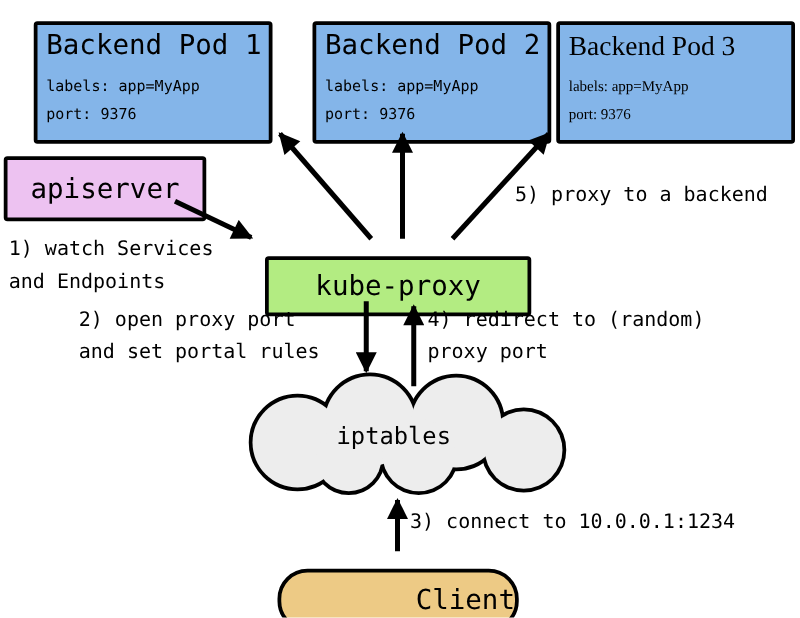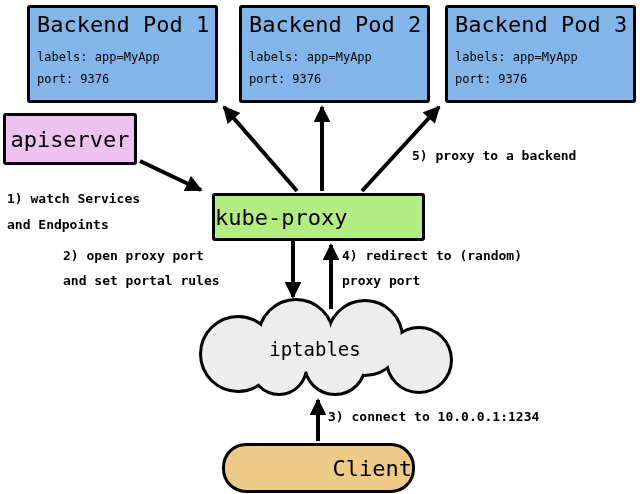--- a/index.html
+++ b/index.html
@@ -17,45 +17,46 @@
     background: #ffffff;
     font-family: "DejaVu Sans Mono", monospace;
     color: #000;
     overflow: hidden;
   }
   .box {
     position: absolute;
     border: 3px solid var(--outline);
     border-radius: 3px;
     z-index: 1;
+    margin-top: 12px;
   }
   .pod { background: var(--pod-fill); width: 191px; height: 98px; top: 5px; padding: 4px 0 0 7px; }
   .pod-title { font-size: 22px; line-height: 25px; white-space: nowrap; }
   .pod-line  { font-size: 12px; line-height: 22px; white-space: nowrap; }
   .pod-line.first { margin-top: 9px; }
   .apiserver {
     background: var(--apiserver-fill);
-    left: 3px; top: 113px; width: 134px; height: 52px;
+    left: 3px; top: 113px; width: 162px; height: 52px;
     display: flex; align-items: center; justify-content: center;
   }
   .kube-proxy {
     background: var(--kube-proxy-fill);
     left: 212px; top: 193px; width: 213px; height: 48px;
-    display: flex; align-items: center; justify-content: flex-start;
+    display: flex; align-items: center; justify-content: center;
   }
   .client {
     background: var(--client-fill);
     left: 222px; top: 443px; width: 193px; height: 50px;
     display: flex; align-items: center; justify-content: flex-end; border-radius: 24px;
   }
   .box-title { font-size: 22px; white-space: nowrap; }
   .step {
     position: absolute;
-    font-size: 13px;
-    font-weight: 700;
+    font-size: 16px;
+    font-weight: 400;
     line-height: 26px;
     white-space: pre-line;
     z-index: 2;
   }
   #step1 { left: 7px;   top: 186px; }
   #step2 { left: 63px;  top: 243px; line-height: 25px; }
   #step3 { left: 328px; top: 404px; }
   #step4 { left: 342px; top: 243px; line-height: 25px; }
   #step5 { left: 412px; top: 143px; }
   #cloud-svg {
@@ -84,26 +85,26 @@
   #arrows line { stroke: var(--outline); stroke-width: 4; }
 </style>
 </head>
 <body>
 
 <div class="box pod" style="left:27px;">
   <div class="pod-title">Backend Pod 1</div>
   <div class="pod-line first">labels: app=MyApp</div>
   <div class="pod-line">port: 9376</div>
 </div>
-<div class="box pod" style="left:239px;">
+<div class="box pod" style="left:250px;">
   <div class="pod-title">Backend Pod 2</div>
   <div class="pod-line first">labels: app=MyApp</div>
   <div class="pod-line">port: 9376</div>
 </div>
-<div class="box pod" style="left:445px;">
+<div class="box pod" style="left:445px;font-family:Liberation Serif, serif;">
   <div class="pod-title">Backend Pod 3</div>
   <div class="pod-line first">labels: app=MyApp</div>
   <div class="pod-line">port: 9376</div>
 </div>
 
 <div class="box apiserver">
   <span class="box-title">apiserver</span>
 </div>
 
 <div class="box kube-proxy">

